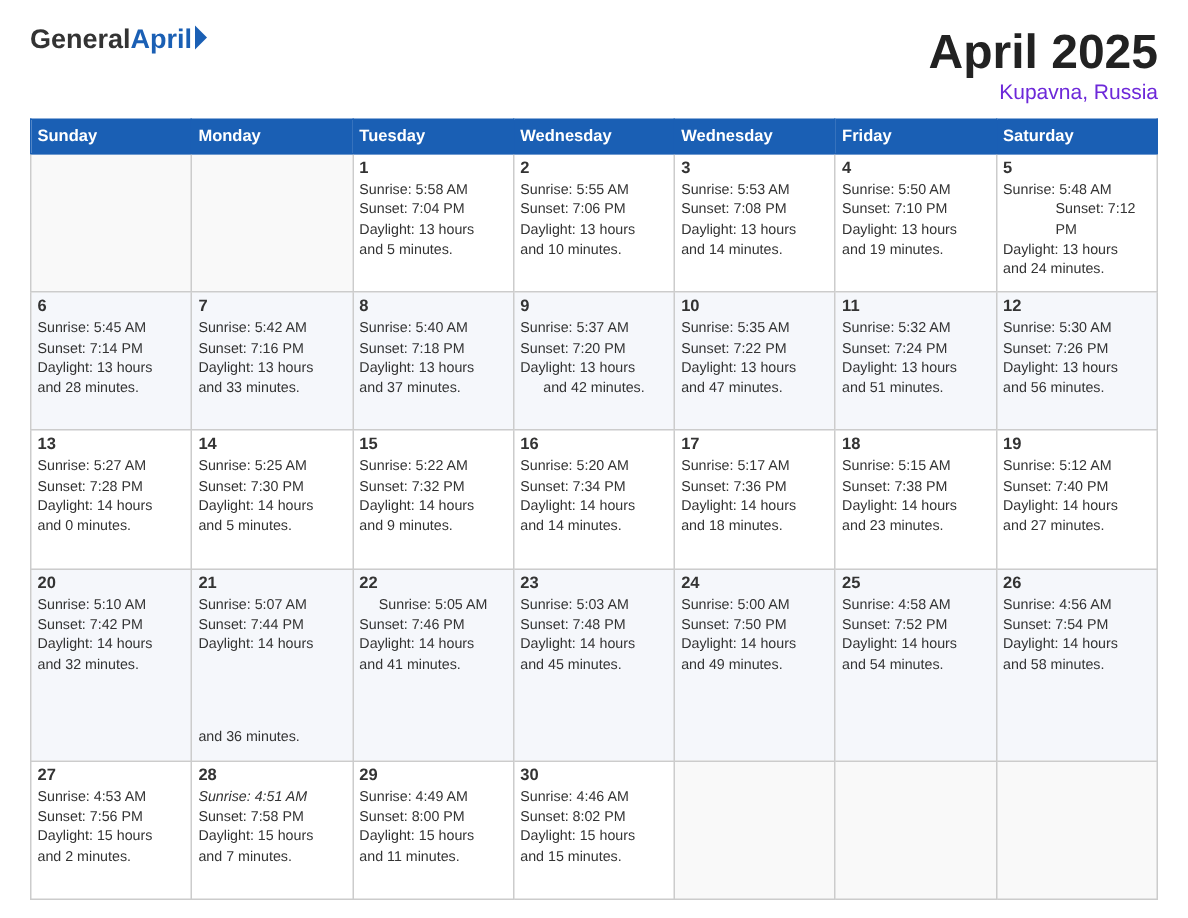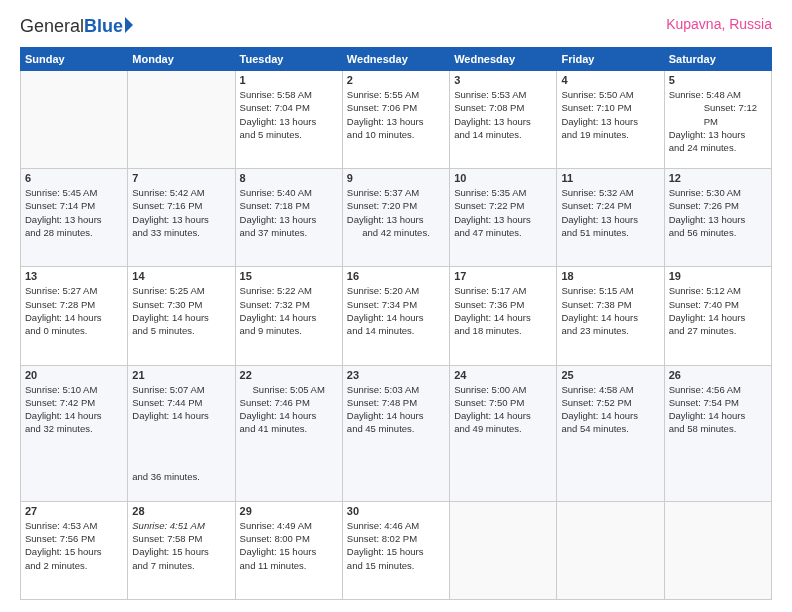--- a/index.html
+++ b/index.html
@@ -27,21 +27,21 @@
       display: flex;
       flex-direction: column;
       align-items: flex-start;
     }
     .logo-text {
       display: flex;
       align-items: center;
     }
     .logo-general {
       font-size: 18px;
-      font-weight: normal;
+      font-weight: bold;
       color: #333;
     }
     .logo-blue {
       font-size: 18px;
       font-weight: bold;
       color: #1a5fb4;
     }
     .logo-triangle {
       width: 0;
       height: 0;
@@ -54,21 +54,21 @@
     .title-block {
       text-align: right;
     }
     .month-title {
       font-size: 32px;
       font-weight: bold;
       color: #222;
     }
     .location {
       font-size: 14px;
-      color: #ec4899;
+      color: #6d28d9;
     }
     .calendar {
       flex: 1;
       border: 1px solid #ccc;
       border-collapse: collapse;
       width: 100%;
       table-layout: fixed;
     }
     .calendar th {
       background: #1a5fb4;
@@ -105,25 +105,26 @@
     }
   </style>
 </head>
 <body>
 
 <div class="page">
   <div class="header">
     <div class="logo">
       <div class="logo-text">
         <span class="logo-general">General</span>
-        <span class="logo-blue">Blue</span>
+        <span class="logo-blue">April</span>
         <div class="logo-triangle"></div>
       </div>
     </div>
     <div class="title-block">
+      <div class="month-title">April 2025</div>
       <div class="location">Kupavna, Russia</div>
     </div>
   </div>
 
   <table class="calendar">
     <thead>
       <tr>
       <th>Sunday</th>
           <th>Monday</th>
           <th>Tuesday</th>

